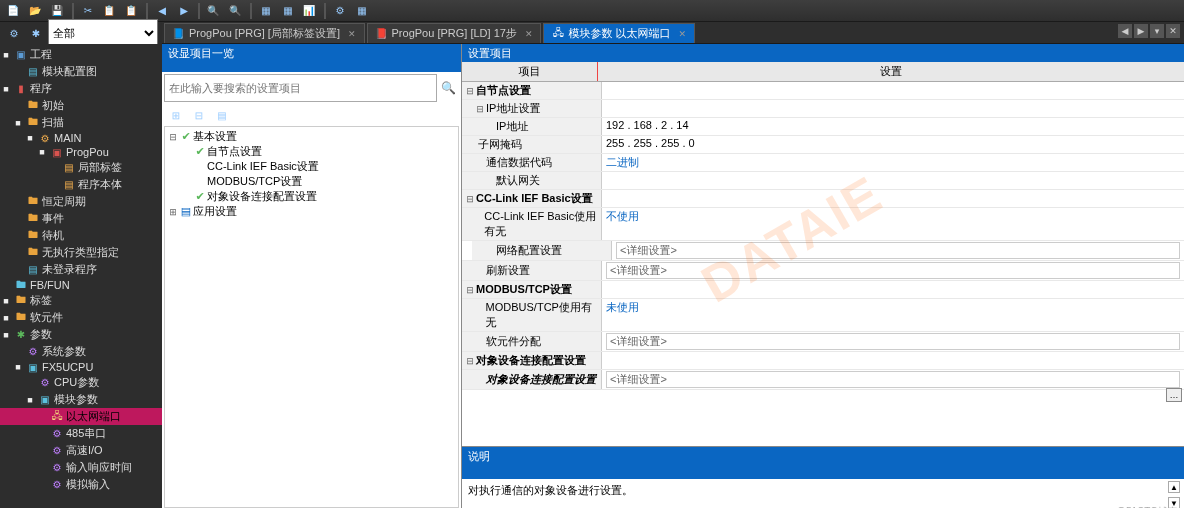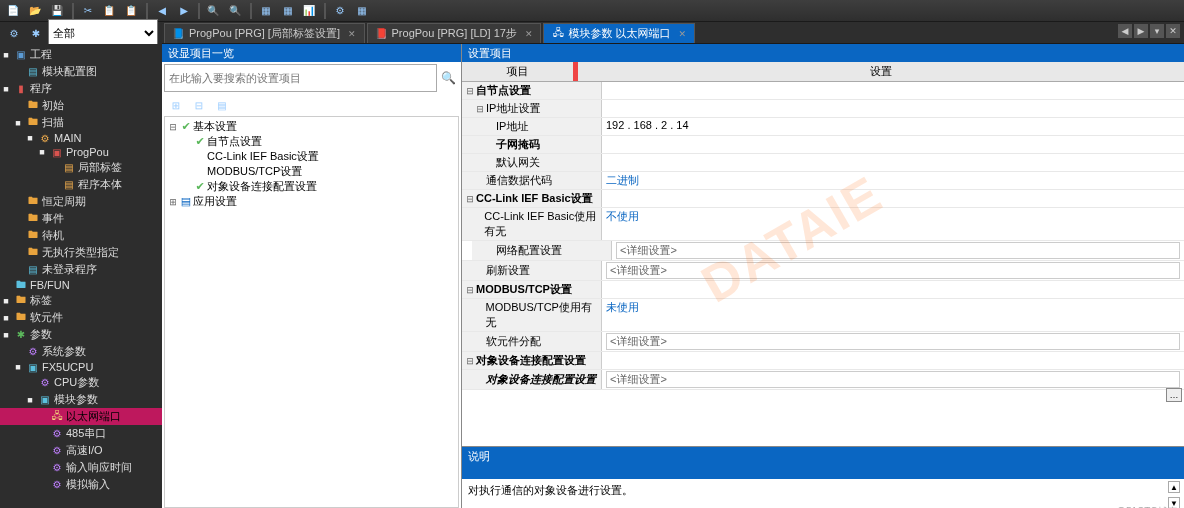--- a/index.html
+++ b/index.html
@@ -23,35 +23,35 @@
 
 .content-area{flex:1;display:flex;flex-direction:column}
 .tabs{height:22px;background:#2e2e2e;display:flex;align-items:flex-end;border-bottom:1px solid #1a1a1a;padding-left:2px}
 .tab{height:20px;padding:2px 8px;background:#3a3a3a;border:1px solid #555;border-bottom:none;margin-right:2px;display:flex;align-items:center;gap:4px;color:#ccc;cursor:pointer}
 .tab.active{background:#0a66c2;color:#fff}
 .tab .x{margin-left:4px;color:#999;font-size:9px}
 .tab-ic{width:12px;height:12px;display:inline-flex;align-items:center;justify-content:center;font-size:10px}
 .panels-row{flex:1;display:flex}
 
 .mid-panel{width:300px;background:#fff;display:flex;flex-direction:column;border-right:1px solid #888}
-.mid-header{background:#0a66c2;color:#fff;padding:2px 6px;height:18px}
+.mid-header{background:#0a66c2;color:#fff;padding:2px 6px;height:28px}
 .search-row{display:flex;align-items:center;padding:2px;gap:2px}
 .search-row input{flex:1;height:28px;padding:0 4px;color:#888;border:1px solid #aaa}
 .search-btn{width:20px;height:20px;display:flex;align-items:center;justify-content:center;font-size:12px;cursor:pointer}
 .mid-toolbar{display:flex;padding:2px 4px;gap:3px}
 .mid-tree{flex:1;border:1px solid #ccc;margin:0 2px;background:#fff;color:#000;padding:2px 0}
 .mt-item{display:flex;align-items:center;padding:0 0;cursor:pointer}
 .mt-toggle{width:12px;text-align:center;color:#666;font-size:9px}
 .mt-icon{width:14px;display:inline-flex;align-items:center;justify-content:center}
 .ic-green{color:#5cb85c}.ic-blue{color:#0a66c2}
 
 .right-panel{flex:1;display:flex;flex-direction:column;background:#fff}
 .rp-header{background:#0a66c2;color:#fff;padding:2px 6px;height:18px}
 .rp-table-head{display:flex;background:#e8e8e8;border-bottom:1px solid #aaa}
-.rp-col1{width:116px;text-align:center;padding:2px;border-right:5px solid #ef4444;color:#000}
+.rp-col1{width:136px;text-align:center;padding:2px;border-right:1px solid #ef4444;color:#000}
 .rp-col2{flex:1;text-align:center;padding:2px;color:#000}
 .rp-body{flex:1;overflow-y:auto;color:#000;position:relative}
 .wm{position:absolute;top:35%;left:32%;font-size:52px;color:rgba(255,120,40,.18);font-weight:bold;transform:rotate(-30deg);pointer-events:none;letter-spacing:2px}
 .grp-row{display:flex;border-bottom:1px solid #e8e8e8}
 .grp-label{width:140px;padding:1px 2px;background:#f0f0f0;border-right:1px solid #ccc;display:flex;align-items:center}
 .grp-toggle{width:12px;text-align:center;color:#666;font-size:9px}
 .grp-value{flex:1;padding:1px 4px}
 .bold{font-weight:bold}
 .italic{font-style:italic;font-weight:bold}
 .val-blue{color:#0a66c2}
@@ -332,38 +332,39 @@
               <div class="grp-value"></div>
             </div>
             <div class="grp-row">
               <div class="grp-label" style="padding-left: 22px;">
                 <span class="grp-toggle"></span>
                 <span class="">IP地址</span>
               </div>
               <div class="grp-value">192 . 168 .   2 .  14</div>
             </div>
             <div class="grp-row">
-              <div class="grp-label" style="padding-left: 22px; font-weight: bold;">
+              <div class="grp-label" style="padding-left: 4px;">
                 <span class="grp-toggle"></span>
                 <span class="">子网掩码</span>
               </div>
+              <div class="grp-value">255 . 255 . 255 .   0</div>
+            </div>
+            <div class="grp-row">
+              <div class="grp-label" style="padding-left: 12px;">
+                <span class="grp-toggle"></span>
+                <span class="">通信数据代码</span>
+              </div>
+              <div class="grp-value"><span class="val-blue">二进制</span></div>
             </div>
             <div class="grp-row">
               <div class="grp-label" style="padding-left: 22px;">
                 <span class="grp-toggle"></span>
                 <span class="">默认网关</span>
               </div>
               <div class="grp-value"></div>
-            </div>
-            <div class="grp-row">
-              <div class="grp-label" style="padding-left: 12px;">
-                <span class="grp-toggle"></span>
-                <span class="">通信数据代码</span>
-              </div>
-              <div class="grp-value"><span class="val-blue">二进制</span></div>
             </div>
             <div class="grp-row">
               <div class="grp-label" style="padding-left: 2px;">
                 <span class="grp-toggle">⊟</span>
                 <span class="bold">CC-Link IEF Basic设置</span>
               </div>
               <div class="grp-value"></div>
             </div>
             <div class="grp-row">
               <div class="grp-label" style="padding-left: 12px;">

